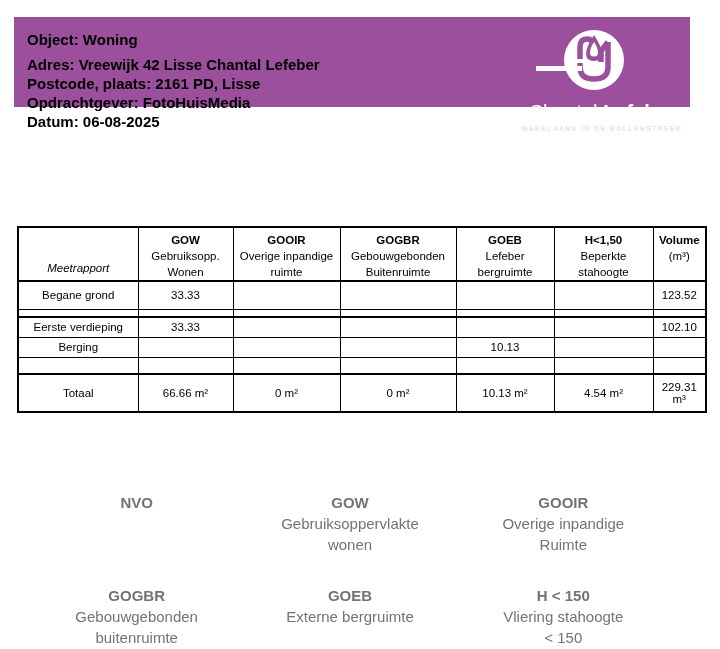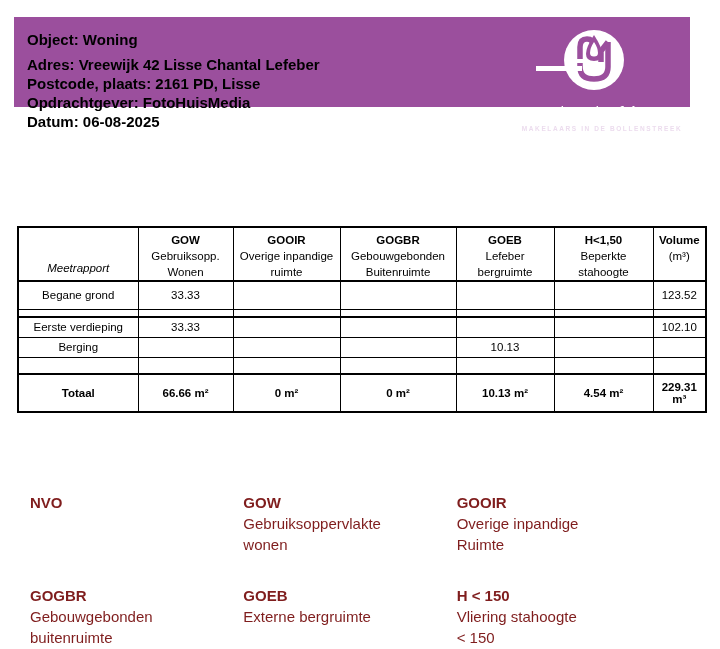--- a/index.html
+++ b/index.html
@@ -14,21 +14,21 @@
     background:#9b4f9d;
   }
   .banner-text {
     position:absolute; left:13px; top:13px;
     font-size:15px; font-weight:bold; line-height:19px; color:#000;
   }
   .banner-line-object { margin-bottom:6px; }
 
   .logo-svg { position:absolute; left:510px; top:10px; width:130px; height:66px; }
   .logo-textblock { position:absolute; left:496px; top:85px; width:184px; text-align:center; }
-  .logo-name { font-size:14px; color:#fff; font-weight:normal; line-height:20px; white-space:nowrap; }
+  .logo-name { font-size:20px; color:#fff; font-weight:normal; line-height:20px; white-space:nowrap; }
   .logo-name .bold { font-weight:bold; }
   .logo-tagline {
     margin-top:3px; font-size:6.5px; letter-spacing:1.6px; color:#ecdcee;
     font-weight:bold; white-space:nowrap;
   }
 
   
   .table-wrap { position:absolute; left:17px; top:226px; }
   table.meet {
     border-collapse:collapse; table-layout:fixed; width:688px;
@@ -41,28 +41,28 @@
   tr.k-header       { height:54px; }
   tr.k-data_tall    { height:28px; }
   tr.k-spacer_thin  { height:8px;  }
   tr.k-data         { height:20px; }
   tr.k-spacer_tall  { height:17px; }
   tr.k-total        { height:38px; }
   tr.k-header td, tr.k-spacer_thin td, tr.k-spacer_tall td { border-bottom-width:2px; }
   tr.k-header td { vertical-align:top; padding-top:4px; line-height:16px; }
   tr.k-header td.corner { vertical-align:bottom; font-style:italic; padding-bottom:4px;text-align:center; }
   .col-abbr { font-weight:bold; }
-  tr.k-total td { font-weight:bold;margin-top:10px; }
+  tr.k-total td { font-weight:normal;margin-top:10px; }
 
   
   .legend {
     position:absolute; left:30px; top:492px; width:640px;
     display:grid; grid-template-columns:1fr 1fr 1fr; row-gap:30px;
   }
-  .legend-item { text-align:left; font-size:15px; line-height:21px; color:#7f1d1d; }
+  .legend-item { text-align:center; font-size:15px; line-height:21px; color:#737373; }
   .legend-abbr { font-weight:bold; }
 </style>
 </head>
 <body>
 
 <div>
 
   <div class="banner">
     <div class="banner-text">
       <div class="banner-line-object">Object: Woning</div>

